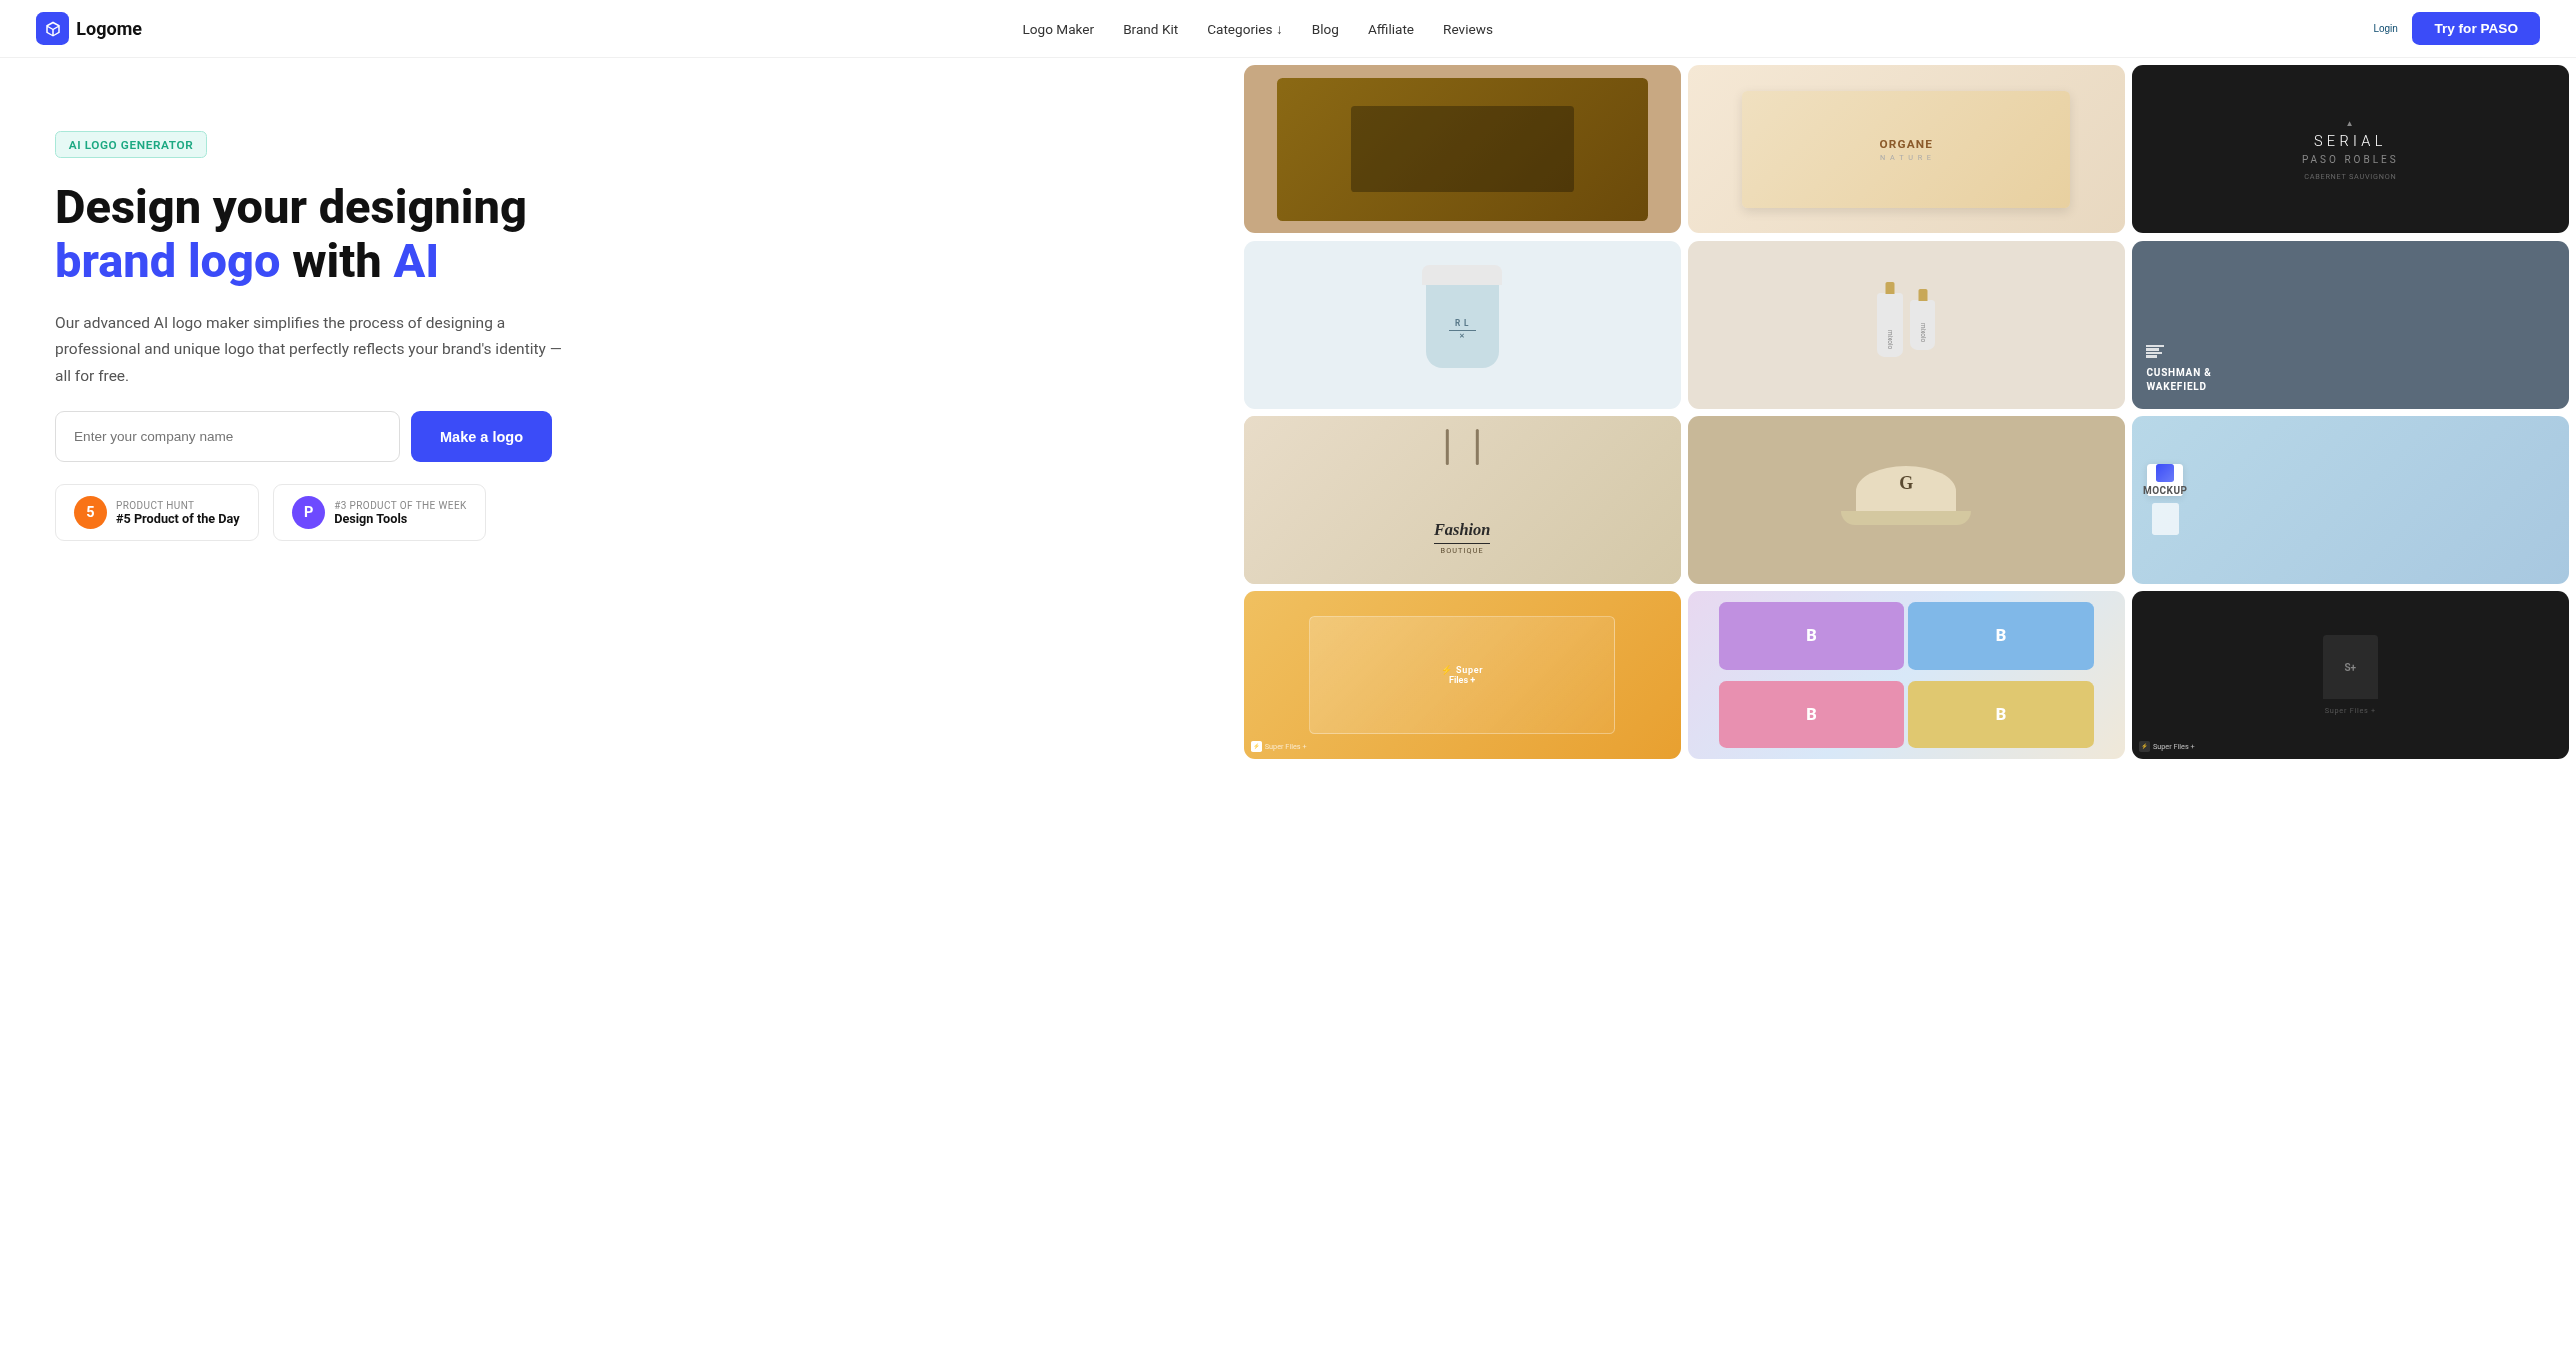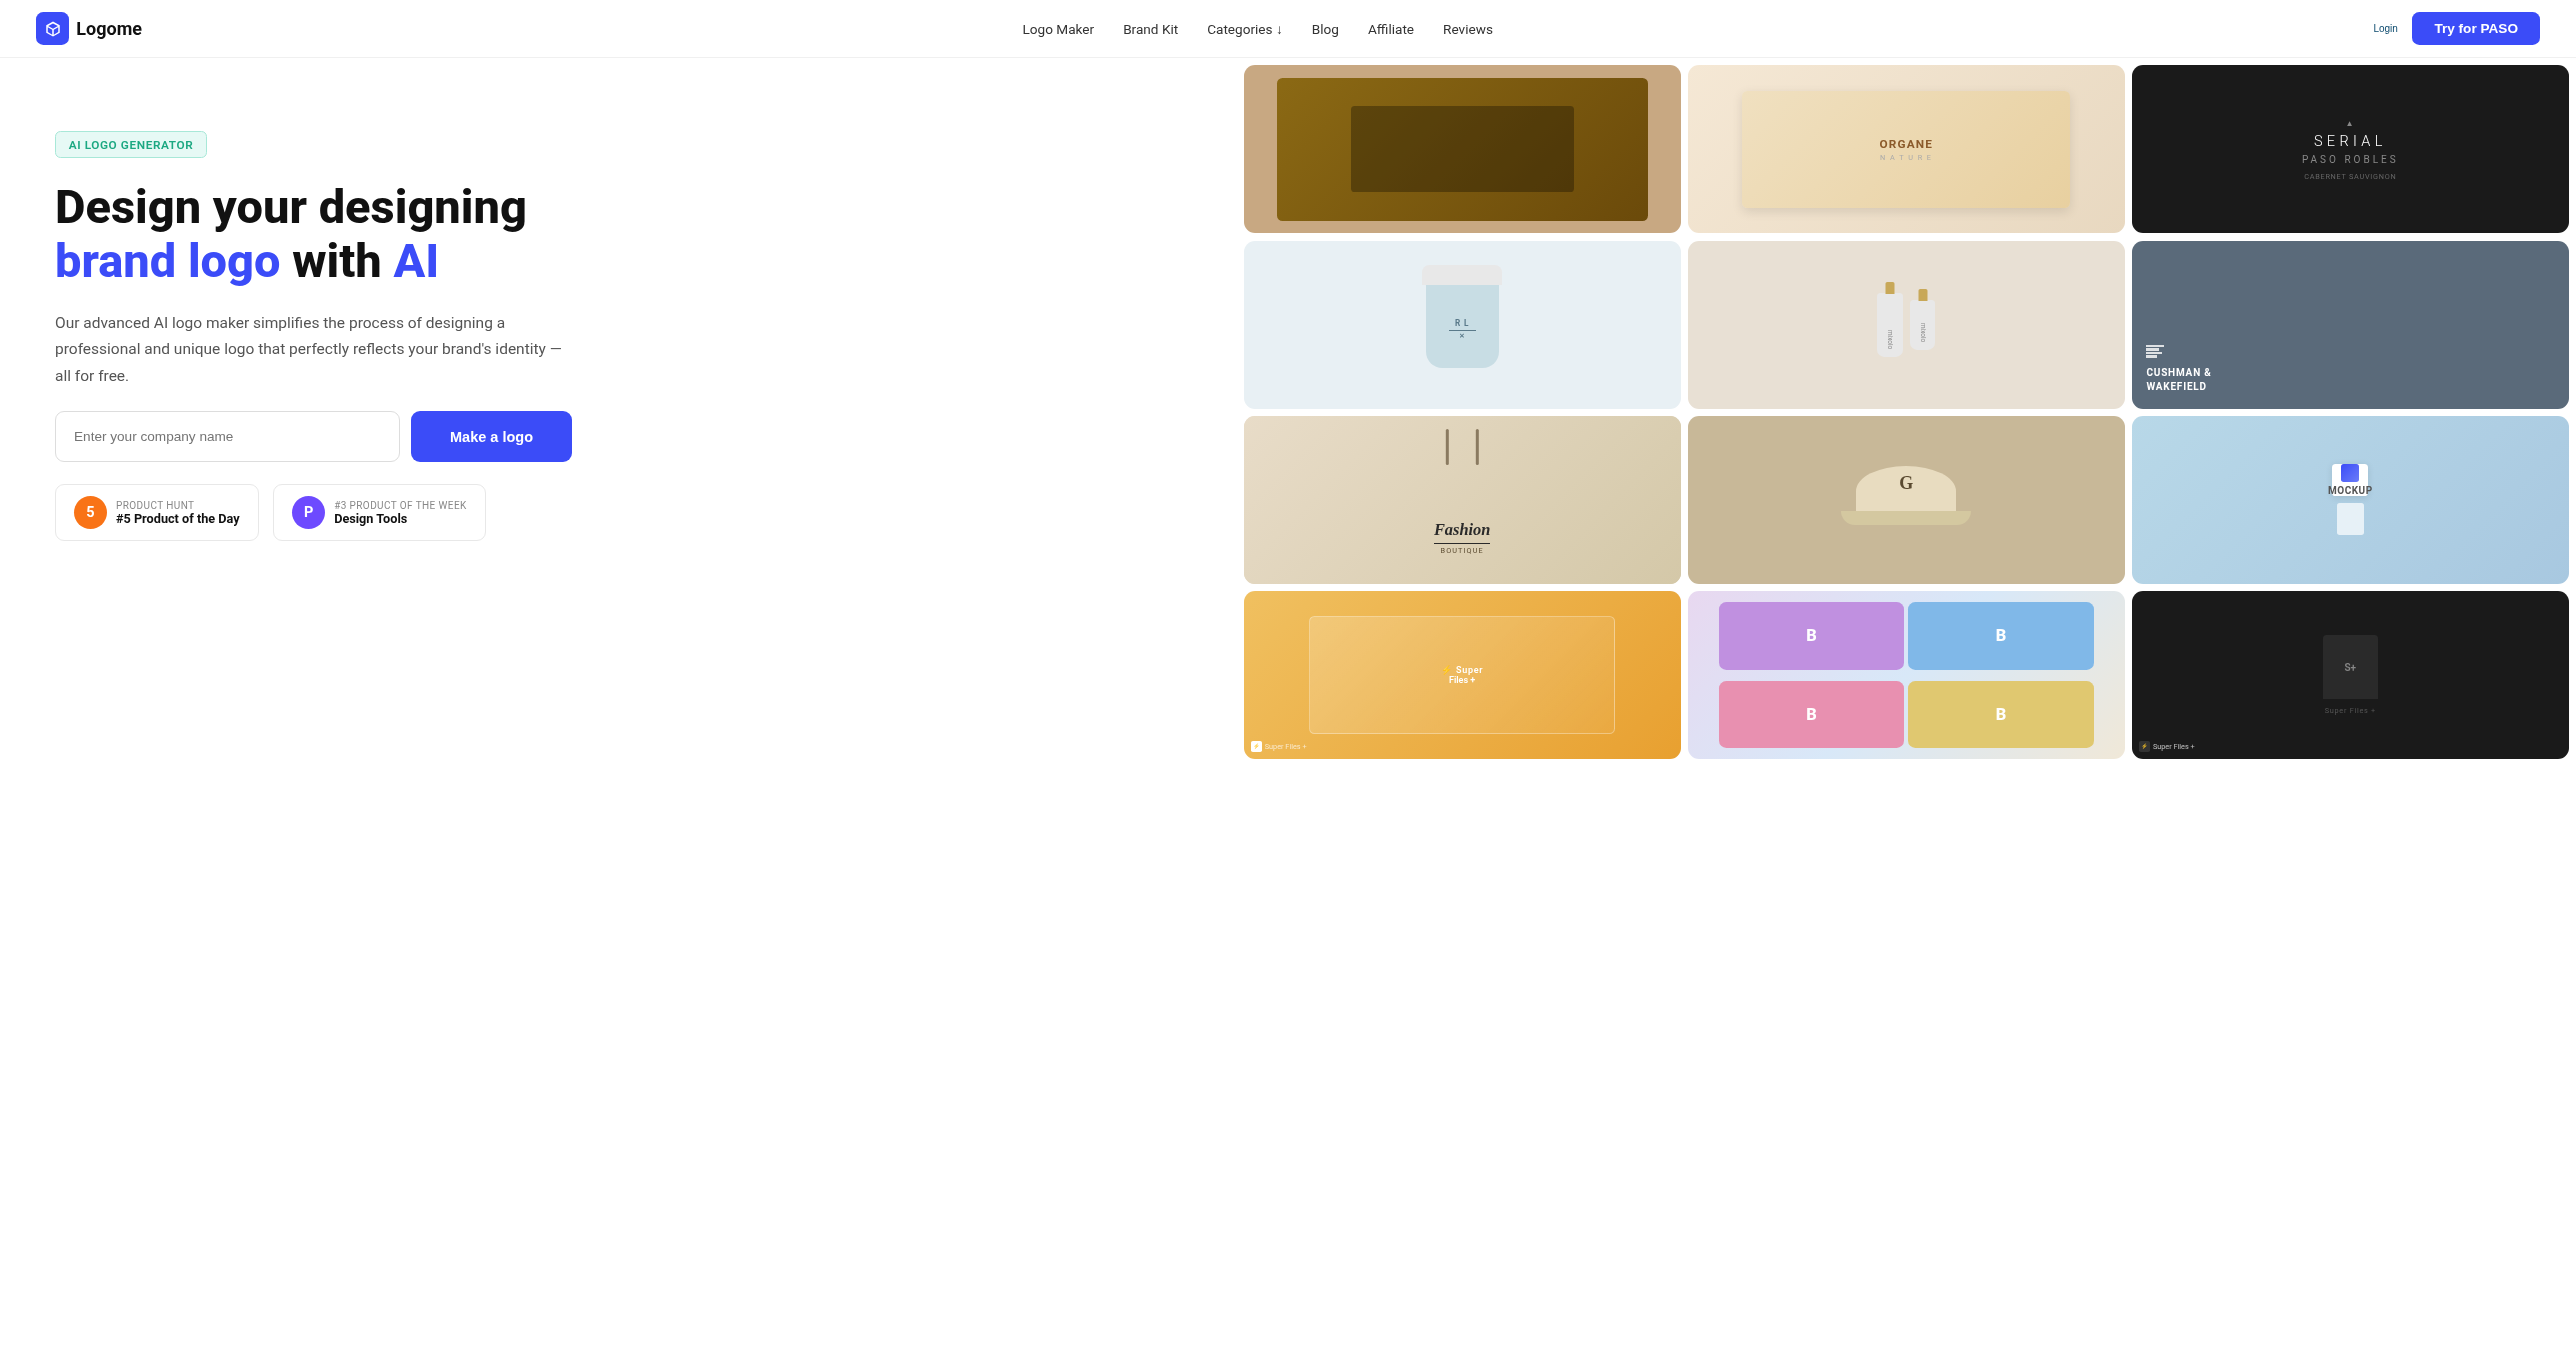--- a/index.html
+++ b/index.html
@@ -61,21 +61,21 @@
 
     
     .input-row { display: flex; gap: 11px; align-items: center; }
     .company-input {
       flex: 1; height: 51px; border: 1.4px solid #ddd; border-radius: 9px;
       padding: 0 18px; font-size: 13.6px; color: #888; outline: none;
       max-width: 345px;
     }
     .btn-make {
       height: 51px; background: #3b4cf8; color: #fff; border: none;
-      border-radius: 9px; padding: 0 39px; font-size: 14.5px; font-weight: 600;
+      border-radius: 9px; padding: 0 29px; font-size: 14.5px; font-weight: 600;
       cursor: pointer; white-space: nowrap;
     }
 
     
     .badges-row { display: flex; gap: 14.5px; flex-wrap: wrap; }
     .badge-card {
       display: flex; align-items: center; gap: 9px;
       border: 1.4px solid #e8e8e8; border-radius: 9px;
       padding: 11px 18px; background: #fff;
     }
@@ -137,21 +137,21 @@
     .cap-card {
       width: 100%; height: 100%;
       background: #c8b898;
       display: flex; align-items: center; justify-content: center;
     }
 
     
     .biz-card {
       width: 100%; height: 100%;
       background: linear-gradient(135deg, #b8d8e8 0%, #a8c8e0 100%);
-      display: flex; align-items: center; justify-content: center;
+      display: flex; align-items: center; 
       padding: 11px;
     }
     .biz-card-inner {
       background: #fff;
       border-radius: 3.6px;
       width: 80%; height: 60%;
       display: flex; align-items: center; justify-content: center;
       box-shadow: 0 1.8px 7.3px rgba(0,0,0,0.1);
     }
     .biz-card-text { font-size: 10px; font-weight: 700; color: #555; letter-spacing: 0.05em; }

